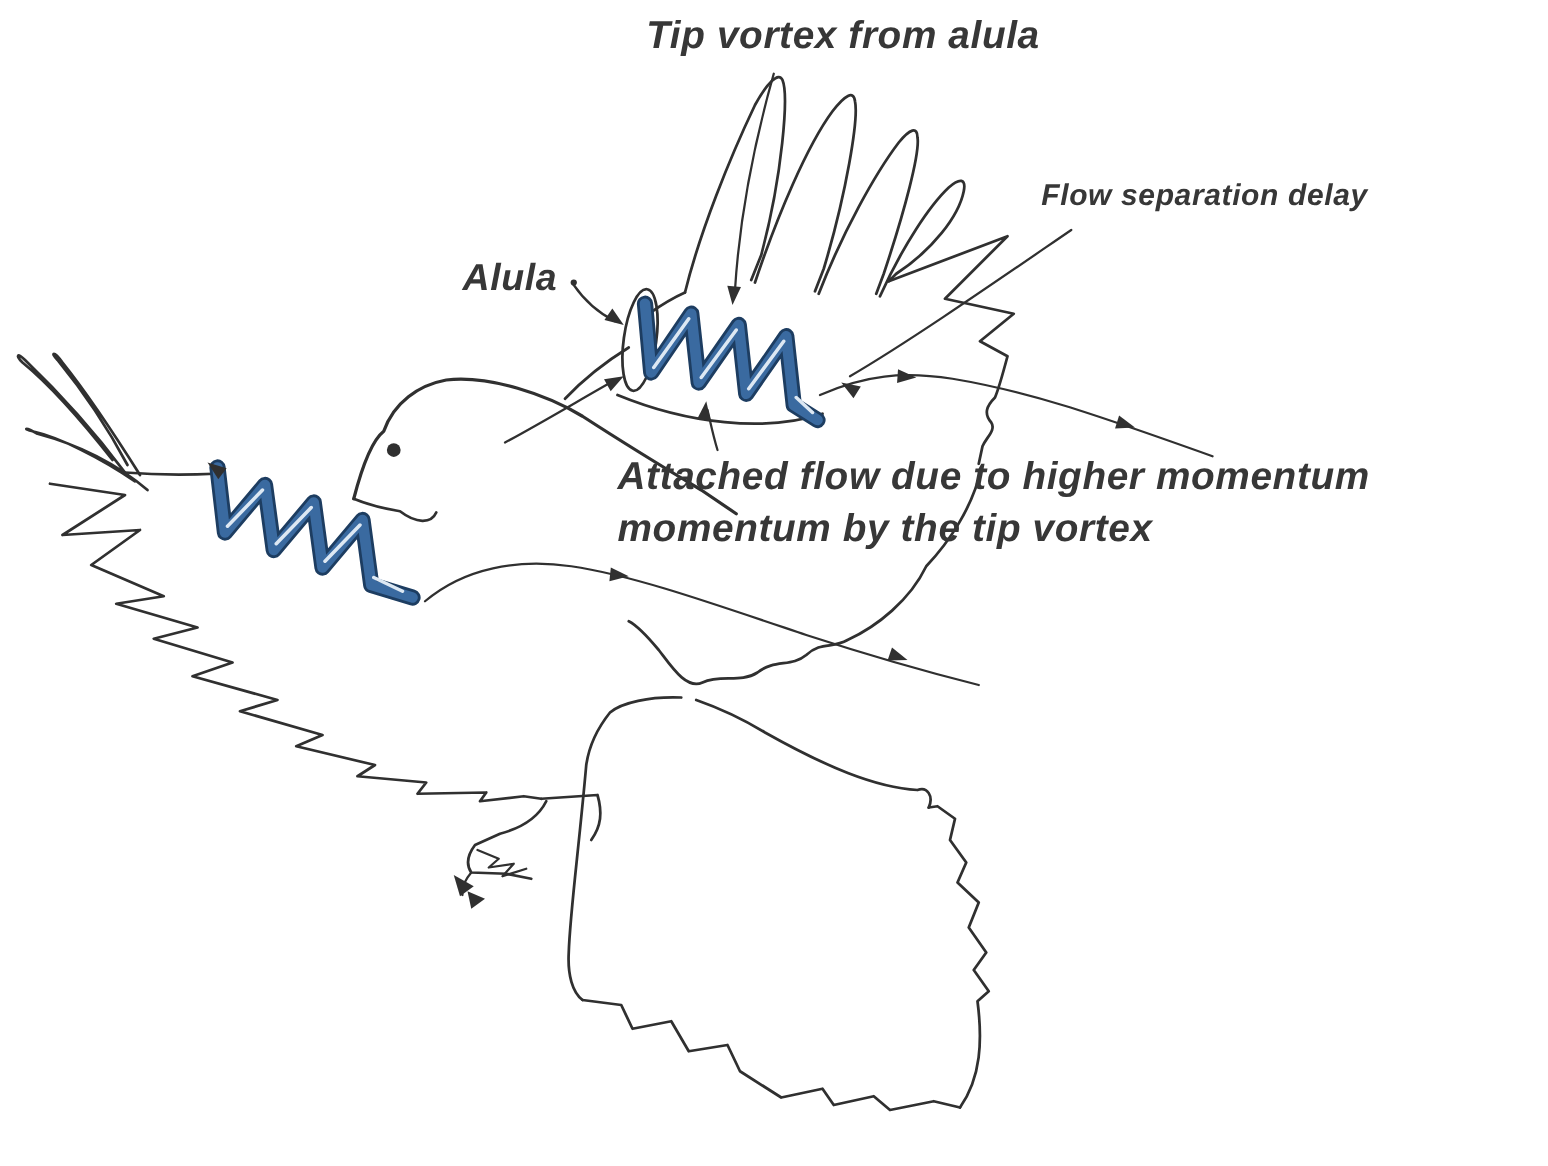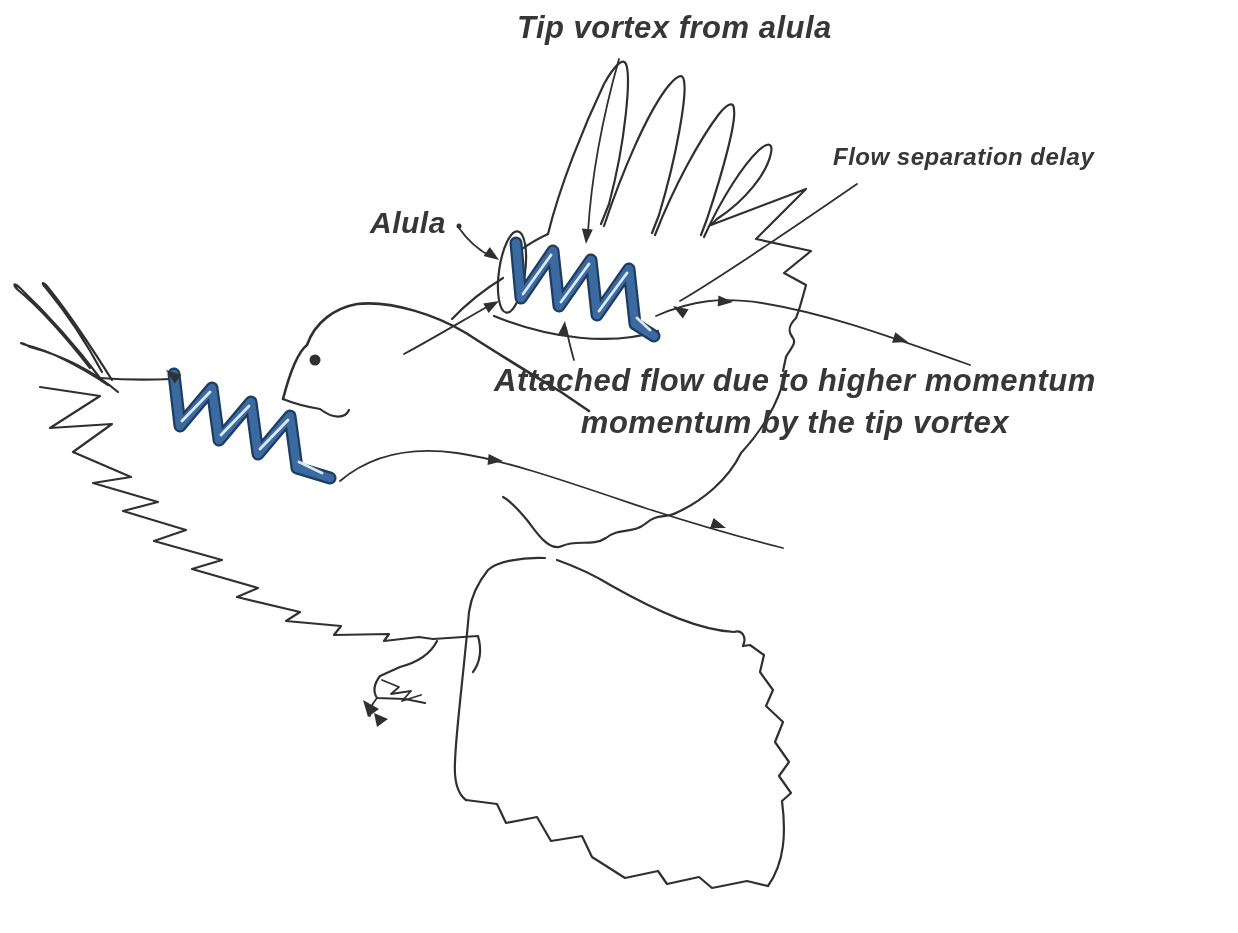--- a/index.html
+++ b/index.html
@@ -10,21 +10,21 @@
     font-style:italic;
   }
   .stage svg { position:absolute; left:0; top:0; }
   .lbl {
     position:absolute; color:var(--text,#373737);
     font-weight:600; letter-spacing:0.5px; white-space:nowrap;
   }
   .lbl-tip      { left:517px; top:10px;  font-size:31px; }
   .lbl-alula    { left:370px; top:190px; font-size:30px;margin-top:16px; }
   .lbl-flowsep  { left:833px; top:143px; font-size:24px; }
-  .lbl-attached { left:494px; top:360px; font-size:31px; line-height:42px;text-align:center; }
+  .lbl-attached { left:494px; top:360px; font-size:31px; line-height:42px; }
 
   .ink  { stroke:var(--ink,#303030); fill:none; stroke-width:2.6;
           stroke-linecap:round; stroke-linejoin:round; }
   .thin { stroke-width:1.8; }
   .med  { stroke-width:2.2; }
   .ah   { fill:var(--ink,#303030); stroke:none; }
   .coil-edge { stroke:var(--vortex_edge,#1d3d61); stroke-width:13;  fill:none; stroke-linecap:round; stroke-linejoin:round; }
   .coil-core { stroke:var(--vortex,#3a6aa0);      stroke-width:8.5; fill:none; stroke-linecap:round; stroke-linejoin:round; }
   .coil-hi   { stroke:var(--vortex_hi,#dde8f3);   stroke-width:2.8; fill:none; stroke-linecap:round; }
 </style>

